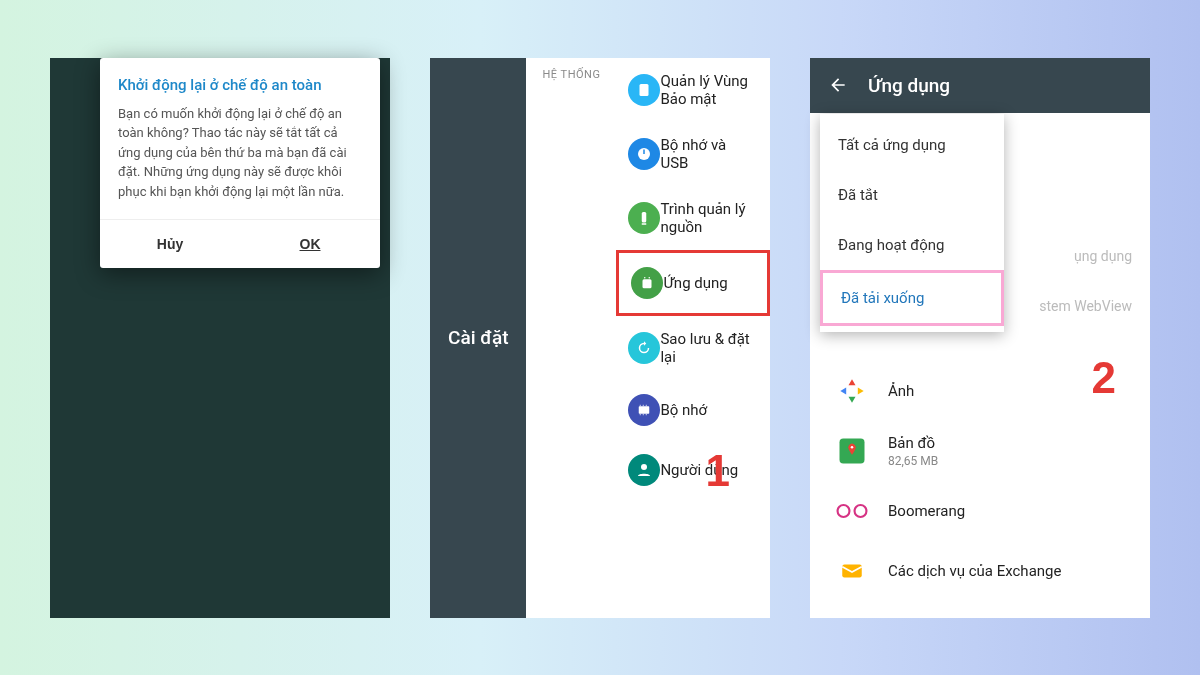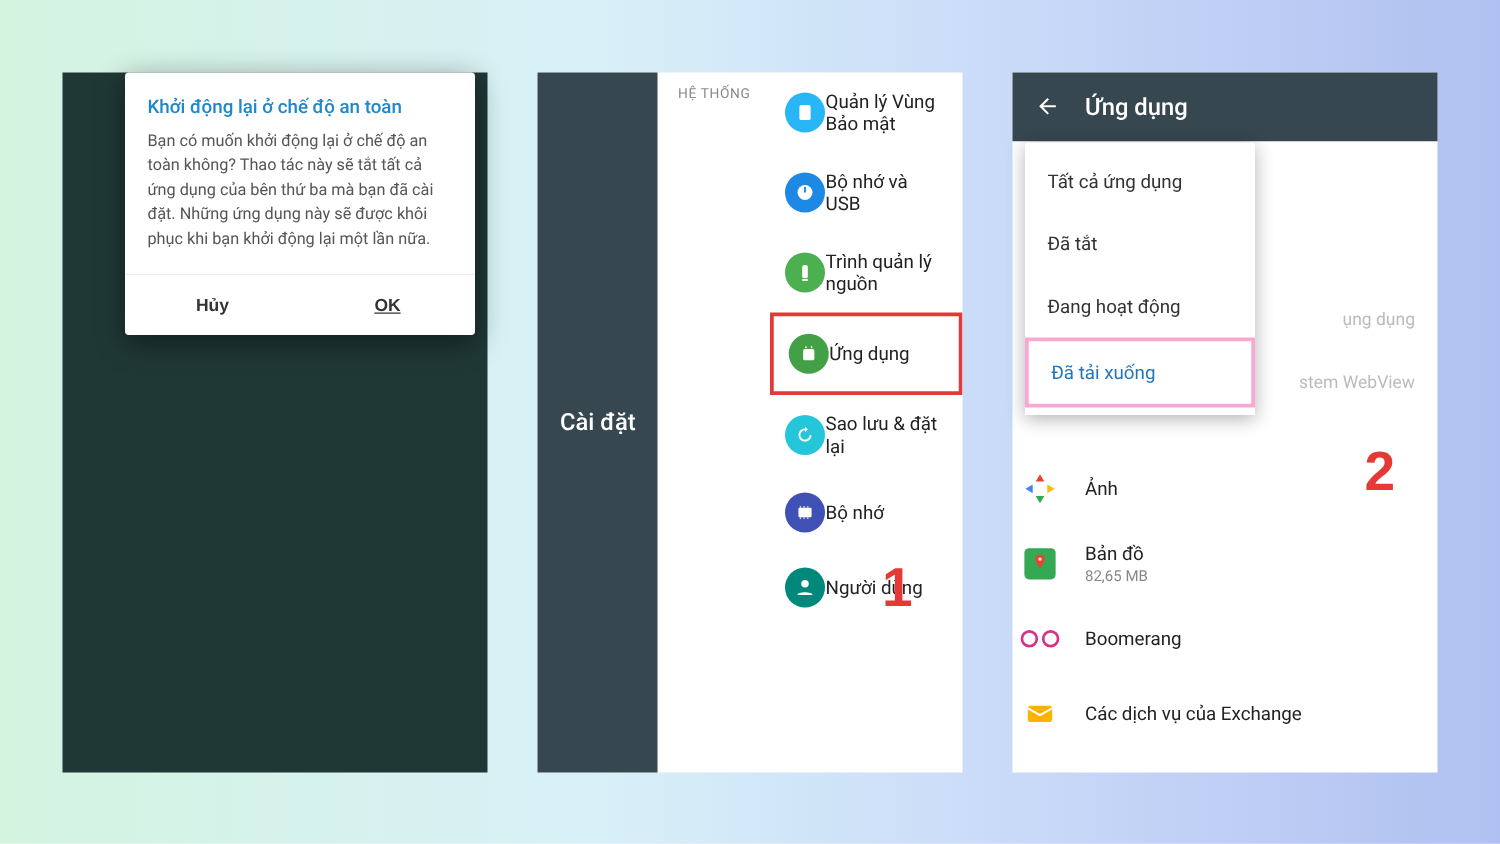--- a/index.html
+++ b/index.html
@@ -135,21 +135,21 @@
     padding: 16px 18px;
     font-size: 15px;
     color: #333;
   }
   .dropdown-item.highlight { border: 3px solid #f9a8d4; color:#2277bb; }
   .app-list { padding-top: 8px; }
   .app-item {
     display: flex;
     align-items: center;
     gap: 18px;
-    padding: 12px 4px;
+    padding: 12px 24px;
   }
   .app-icon {
     width: 36px; height: 36px;
     border-radius: 6px;
     display: flex;
     align-items: center;
     justify-content: center;
     font-size: 20px;
     color:#fff;
     flex-shrink:0;

